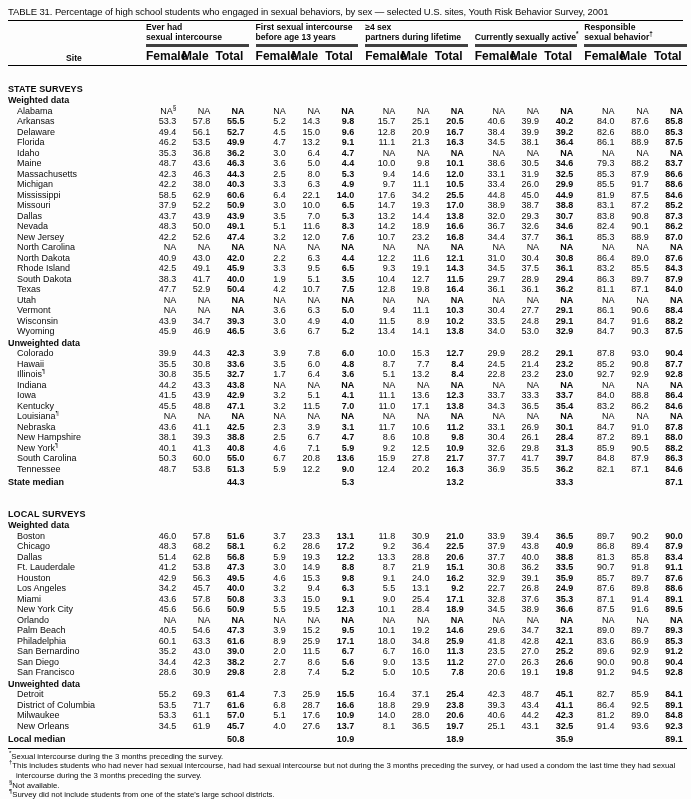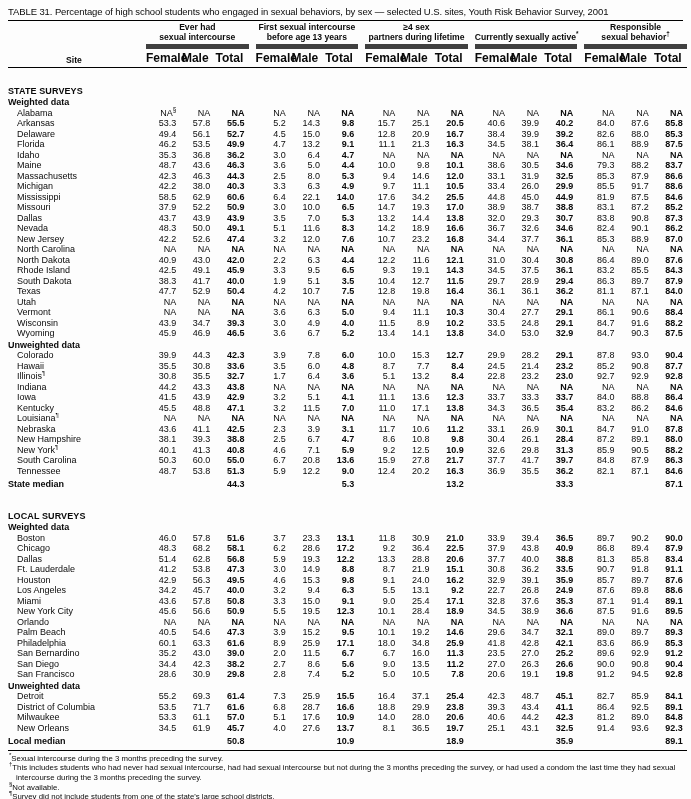--- a/index.html
+++ b/index.html
@@ -14,22 +14,22 @@
   .title {
     font-size: 9.5px; font-weight: 400; line-height: 11px;
     letter-spacing: -0.1px; white-space: nowrap;
     border-bottom: 1px solid #000; padding: 1px 0 3px 0;
   }
   table { border-collapse: collapse; table-layout: fixed; width: 675px; border-bottom: 1px solid #000; }
   .c-site { width: 131px; } .c-gap { width: 7px; } .c-num { width: 34.2px; }
   thead th { font-weight: 700; padding: 0; vertical-align: bottom; }
   .site-th { text-align: center; font-size: 8.6px; border-bottom: 1.4px solid #000; padding: 0 0 2px 1px; }
   .gap-th  { border-bottom: 1.4px solid #000; }
-  .group-th { font-size: 8.6px; line-height: 9.8px; text-align: center;
-              border-bottom: 5px solid #404040; padding: 2px 0 1px 0; white-space: nowrap; }
+  .group-th { font-size: 8.6px; line-height: 9.8px; text-align: left;
+              border-bottom: 3px solid #404040; padding: 2px 0 1px 0; white-space: nowrap; }
   .sub-th { font-size: 12px; text-align: center; border-bottom: 1.4px solid #000; padding: 2px 4px 2px 0; }
   tbody td { font-size: 9px; line-height: 10.5px; padding: 0; white-space: nowrap; }
   .site { text-align: left; padding-left: 9px; overflow: hidden; }
   .num  { text-align: right; padding-right: 4px; }
   .total { font-weight: 700; }
   .section-row td    { font-weight: 700; padding-top: 18px; font-size: 9px; letter-spacing: 0.1px; }
   .subsection-row td { font-weight: 700; padding-top: 1px; }
   .median-row td { font-weight: 700; padding-top: 3px; padding-bottom: 3px; margin-left: 21px; }
   .median-row .site { padding-left: 0; }
   sup { font-size: 6.3px; line-height: 0; }

